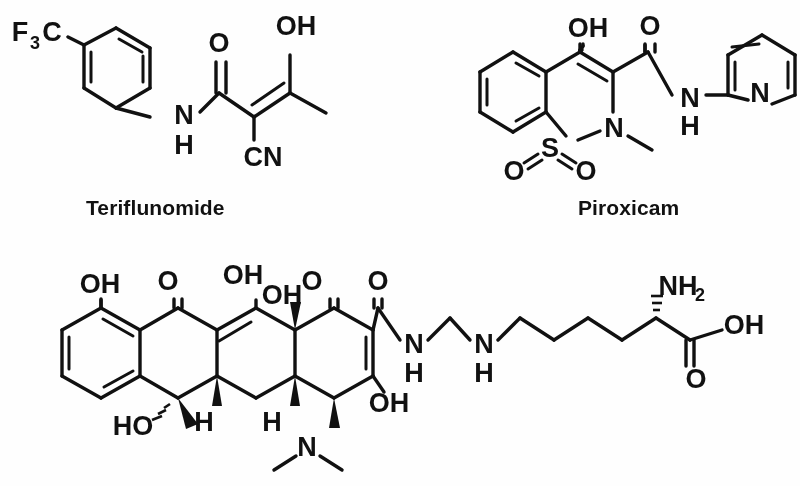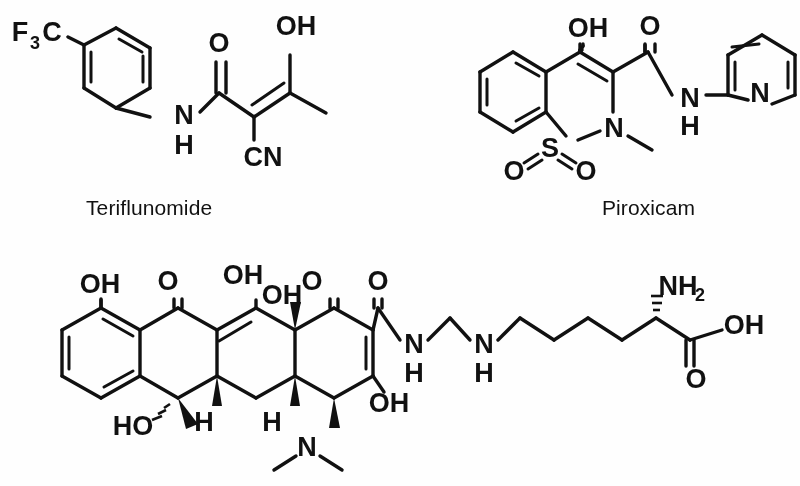--- a/index.html
+++ b/index.html
@@ -56,21 +56,21 @@
     font-size: 18px;
     font-weight: 700;
     fill: #111111;
     text-anchor: middle;
     dominant-baseline: middle;
   }
   .caption {
     position: absolute;
     font-family: "Liberation Sans", sans-serif;
     font-size: 21px;
-    font-weight: 400;
+    font-weight: 700;
     color: #111111;
     letter-spacing: 0.1px;
     white-space: nowrap;
   }
 </style>
 </head>
 <body>
 
 <div id="figure">
 
@@ -197,21 +197,21 @@
       <line class="bond-thin" x1="732" y1="47" x2="759" y2="44"></line>
       <line class="bond" x1="762" y1="35" x2="795" y2="55"></line>
       <line class="bond" x1="795" y1="55" x2="795" y2="95"></line>
       <line class="bond-thin" x1="788" y1="62" x2="788" y2="88"></line>
       <line class="bond" x1="795" y1="95" x2="772" y2="104"></line>
       <line class="bond" x1="748" y1="100" x2="728" y2="95"></line>
       <text class="atom" x="760" y="95">N</text>
     </g>
   </svg>
 
-  <div class="caption" style="left:578px; top:196px;margin-left:24px;">Piroxicam</div>
+  <div class="caption" style="left:578px; top:196px;">Piroxicam</div>
 
   <svg class="struct" style="left:0px; top:250px;" width="800" height="236" viewBox="0 250 800 236">
 
     <g>
       <line class="bond" x1="62" y1="330" x2="62" y2="376"></line>
       <line class="bond-thin" x1="69" y1="337" x2="69" y2="369"></line>
       <line class="bond" x1="62" y1="330" x2="101" y2="308"></line>
       <line class="bond" x1="101" y1="308" x2="140" y2="330"></line>
       <line class="bond-thin" x1="103" y1="319" x2="133" y2="336"></line>
       <line class="bond" x1="140" y1="330" x2="140" y2="376"></line>

